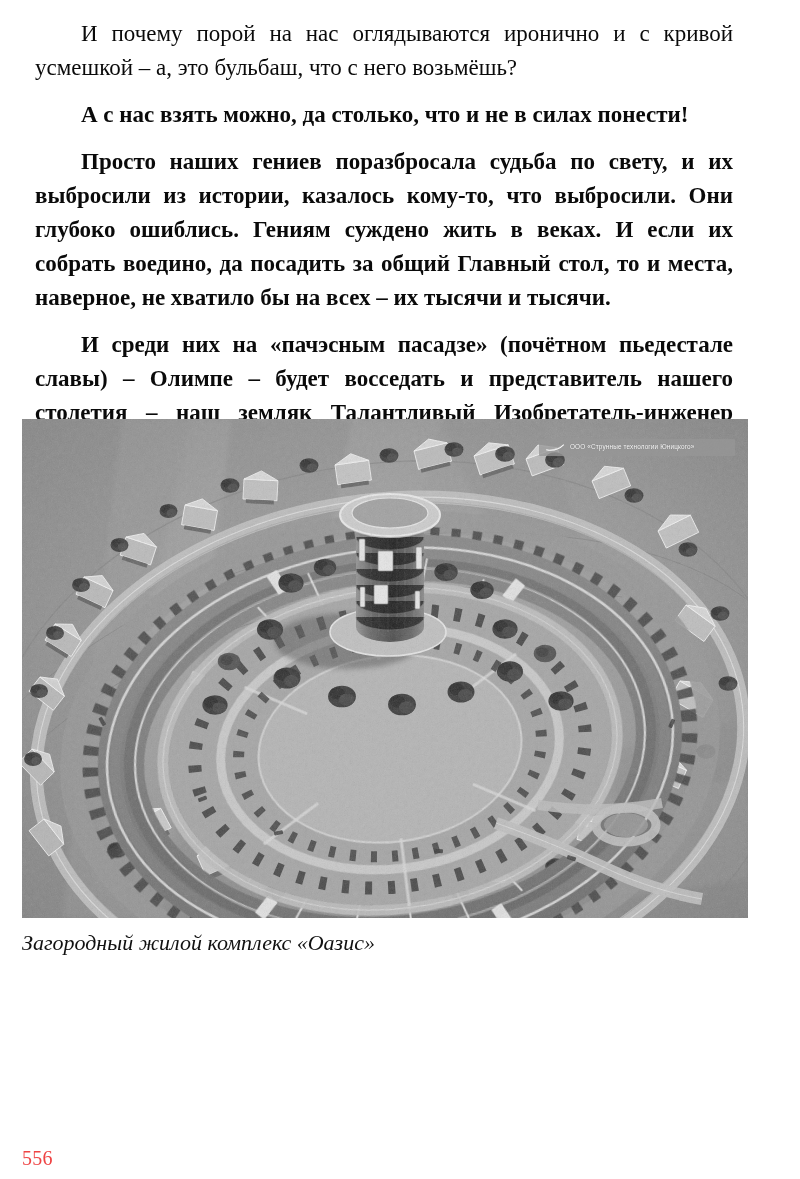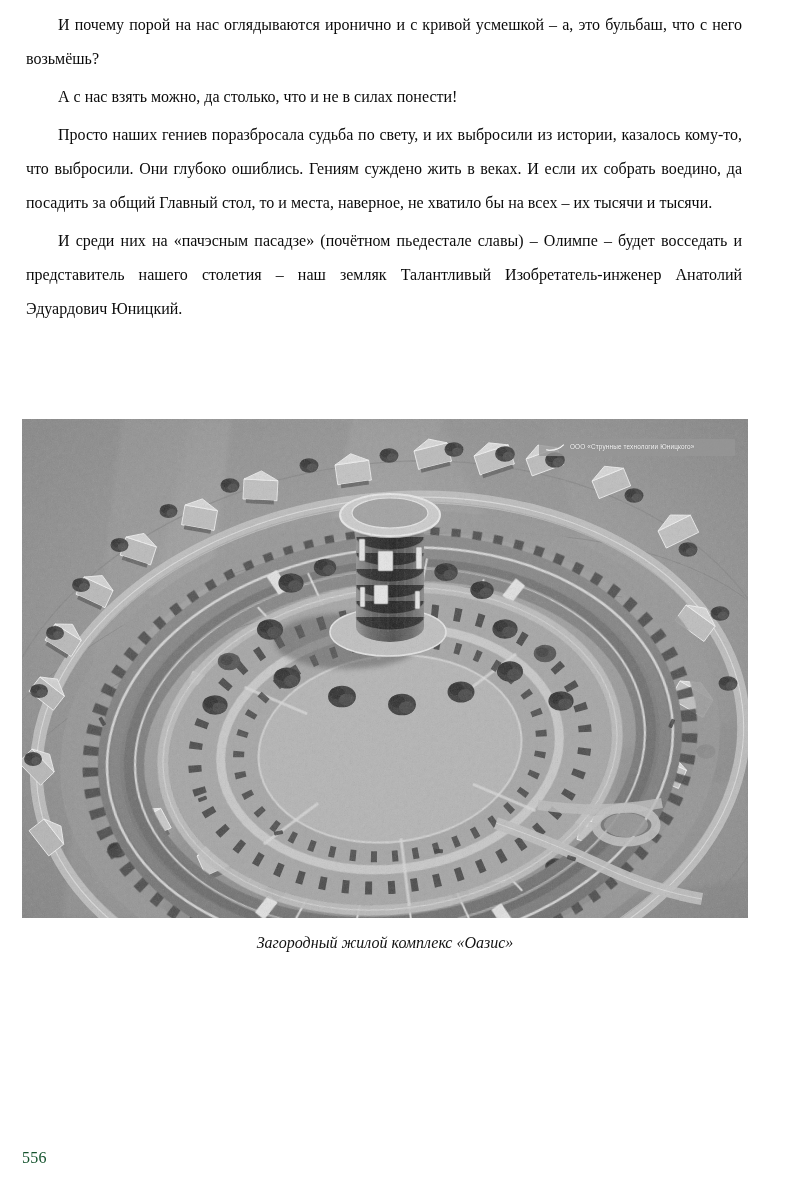--- a/index.html
+++ b/index.html
@@ -26,31 +26,32 @@
   }
 
   
   .textblock {
     position: absolute;
     left: 22px;
     top: 4px;
     width: 724px;
   }
   .para {
-    margin: 4px;
-    font-size: 16px;
+    margin: 13px;
+    font-size: 23px;
     line-height: 34px;
     text-align: justify;
     text-justify: inter-word;
     text-indent: 2.0em;
     hyphens: manual;
     color: #0a0a0a;
   }
   .para + .para {
     margin-top: 0;
+    font-weight: bold;
   }
 
   
   .figure {
     position: absolute;
     left: 22px;
     top: 419px;
     width: 726px;
     height: 499px;
   }
@@ -91,37 +92,37 @@
     line-height: 1;
     text-shadow: 0 0 1px rgba(0,0,0,0.35);
   }
 
   
   .caption {
     position: absolute;
     left: 22px;
     top: 928px;
     width: 726px;
-    text-align: center;
+    text-align: left;
     font-family: "Liberation Serif", "DejaVu Serif", serif;
     font-style: italic;
-    font-size: 16px;
+    font-size: 22px;
     line-height: 30px;
     color: #111111;
   }
   .caption-line { display: block; }
 
   
   .folio {
     position: absolute;
     left: 22px;
     top: 1146px;
-    font-size: 16px;
+    font-size: 20px;
     line-height: 24px;
-    color: #14532d;
+    color: #ef4444;
     letter-spacing: 0.3px;
   }
 </style>
 </head>
 <body>
 
 <div class="page">
 
   <div class="textblock">
     <p class="para">И почему порой на нас оглядываются иронично и с кривой усмешкой – а, это бульбаш, что с него возьмёшь?</p>

